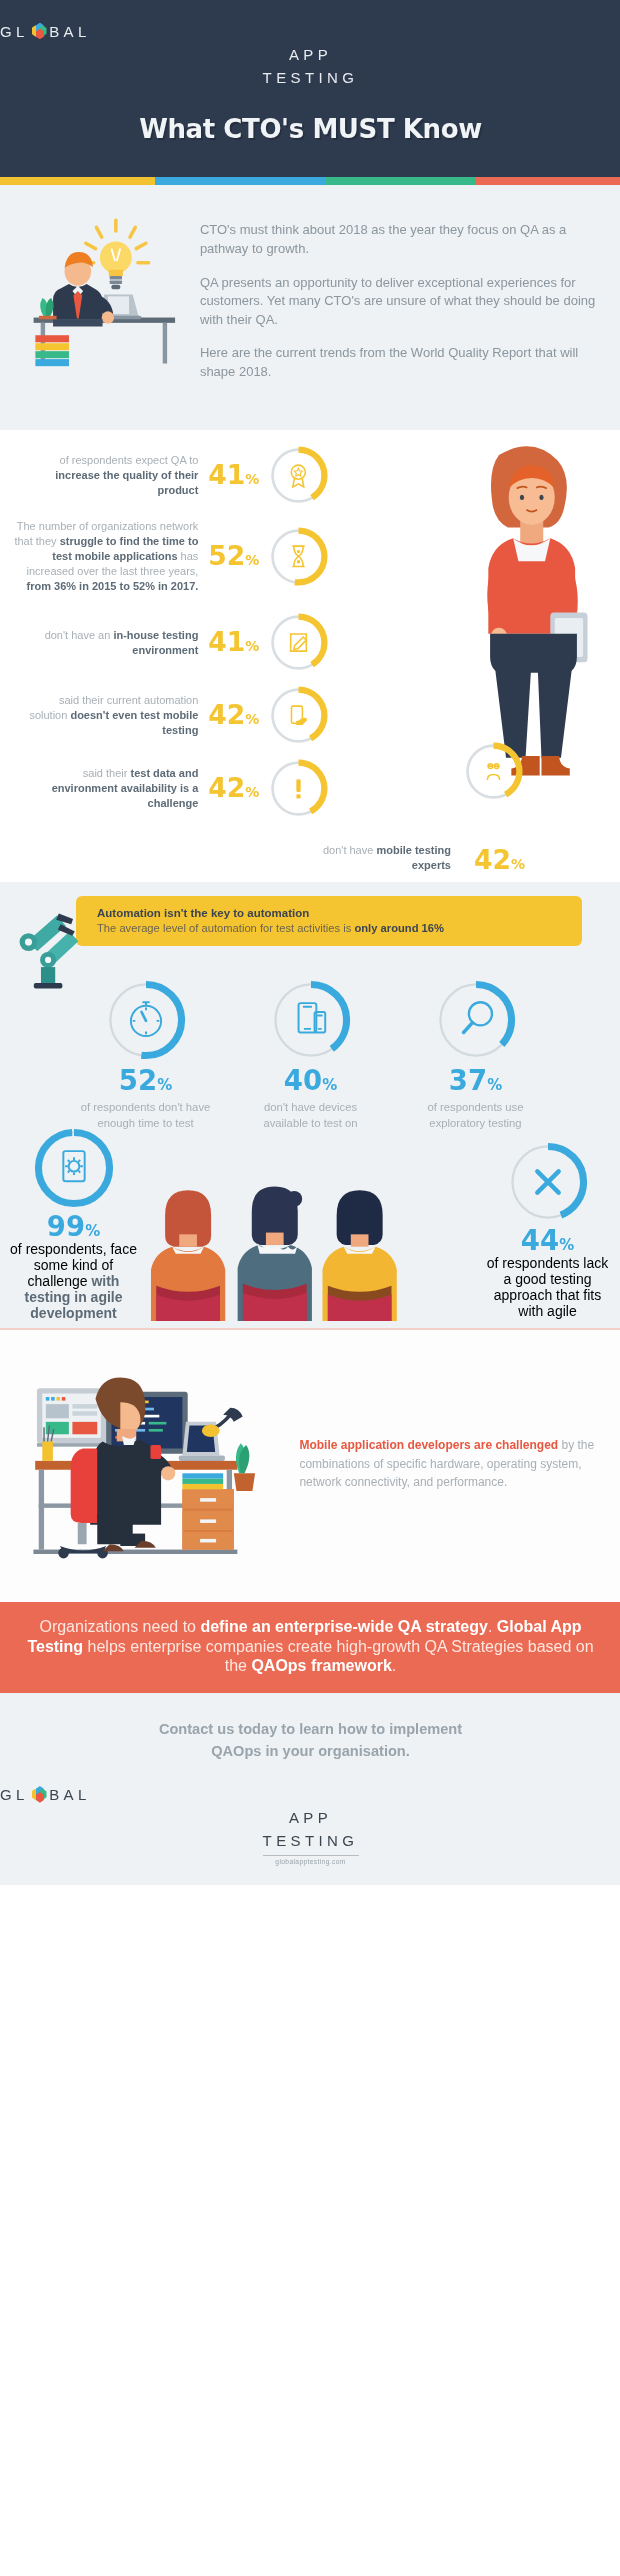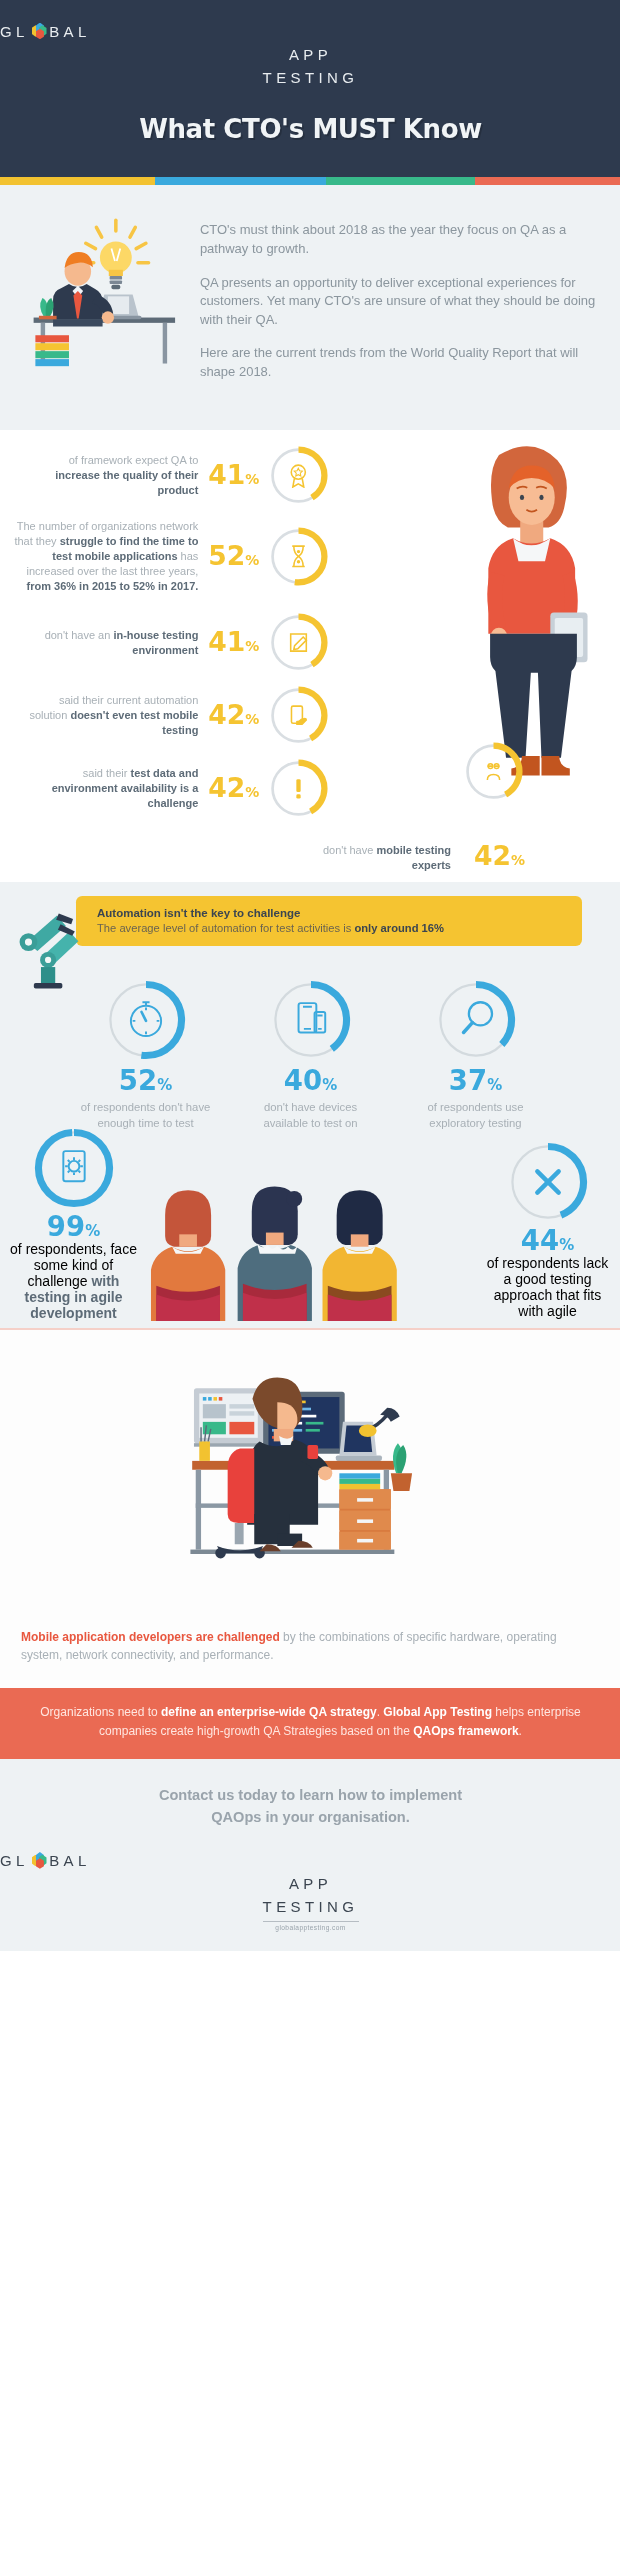--- a/index.html
+++ b/index.html
@@ -133,21 +133,21 @@
   }
   .ring svg { display:block; }
   .ring .inner-icon {
     position: absolute; inset: 0;
     display: flex; align-items: center; justify-content: center;
   }
 
   .lady { position: absolute; right: 12.4px; top: 8.9px; width: 151px; height: 372px; }
 
   .ystat-bottom {
-    display: flex; align-items: flex-start; justify-content: center;
+    display: flex; align-items: flex-end; justify-content: center;
     gap: 23px; margin-top: 25px; padding-left: 222px;
     position: relative; z-index: 3;
   }
 
   
   .auto-wrap {
     background: #eef2f4;
     padding: 14px 0 3.5px 0;
     position: relative;
   }
@@ -197,36 +197,36 @@
   }
   .bstat-side { width: 133px; text-align: center; }
   .bstat-side .cap b { color: #5d6b77; font-weight: bold; }
   .people { flex: 1; height: 168px; position: relative; align-self: flex-end; }
 
   
   .dev-section {
     background: #fdfdfd;
     border-top: 2.7px solid #f5d0c8;
     padding: 19.5px 21px 23px 21px;
-    display: flex; align-items: center; gap: 12.4px; flex-direction: column;
+    display: flex; align-items: center; gap: 12.4px;
   }
   .dev-illus { flex: 0 0 266px; height: 230px; position: relative; }
   .dev-copy {
     font-size: 12px; line-height: 18.6px; color: #a8b0b6;
     font-family: "Liberation Sans", sans-serif;
   }
   .dev-copy b { color: #e8573f; font-weight: bold; }
 
   
   .red-cta {
     background: #ea6a53;
     text-align: center;
     padding: 15px 23px 17px 23px;
     color: #ffe6e0;
-    font-size: 12px; line-height: 19.5px;
+    font-size: 16px; line-height: 19.5px;
     font-family: "Liberation Sans", sans-serif;
   }
   .red-cta b { color: #ffffff; font-weight: bold; }
 
   .contact {
     background: #eef2f4;
     text-align: center;
     padding: 25px 26.6px 16px 26.6px;
     color: #9aa4ac; font-size: 14.6px; font-weight: bold; line-height: 22px;
     font-family: "Liberation Sans", sans-serif;
@@ -361,21 +361,21 @@
 
         <path d="M36 220 l98 0 l0 26 q0 10-6 16 l-12 98 l-22 0 l-4-96 l-8 0 l-6 96 l-22 0 l-12-98 q-6-6-6-16z" fill="#2e3a4e"></path>
 
         <path d="M72 358 q0 12-12 14 l0 8 l32 0 l0-22z" fill="#c2551f"></path>
         <path d="M114 358 q0 12 12 14 l0 8 l-32 0 l0-22z" fill="#c2551f"></path>
       </svg>
     </div>
 
     <div class="ystat">
       <div class="lbl">
-        <span>of framework expect QA to </span><b>increase the quality of their product</b>
+        <span>of respondents expect QA to </span><b>increase the quality of their product</b>
       </div>
       <div class="pct-y"><span style="font-size:26.6px">41</span><span>%</span></div>
       <div class="ring">
         <svg viewBox="0 0 66 66" width="59" height="59">
           <circle cx="33" cy="33" r="29" fill="none" stroke="#d9dee2" stroke-width="3"></circle>
           <circle cx="33" cy="33" r="29" fill="none" stroke="#f5c431" stroke-width="7" stroke-dasharray="74.7 107.5" stroke-linecap="butt" transform="rotate(-90 33 33)"></circle>
         </svg>
         <div class="inner-icon">
           <svg viewBox="0 0 34 34" width="26.6" height="26.6" fill="none" stroke="#f5c431" stroke-width="2">
             <circle cx="17" cy="13" r="9"></circle>
@@ -499,21 +499,21 @@
         <circle cx="14" cy="54" r="4" fill="#f2f7f7"></circle>
         <circle cx="36" cy="74" r="9" fill="#3a9e98"></circle>
         <circle cx="36" cy="74" r="3.5" fill="#f2f7f7"></circle>
         <rect x="28" y="82" width="16" height="20" fill="#2d8f8a"></rect>
         <rect x="20" y="100" width="32" height="6" rx="2" fill="#2e3a4e"></rect>
         <path d="M48 22 l16 6 l-2 6 l-17-5z" fill="#2e3a4e"></path>
         <path d="M50 34 l16 8 l-3 5 l-16-7z" fill="#2e3a4e"></path>
       </svg>
     </div>
     <div class="auto-banner">
-      <h3>Automation isn't the key to challenge</h3>
+      <h3>Automation isn't the key to automation</h3>
       <p><span>The average level of automation for test activities is </span><b>only around 16%</b></p>
     </div>
   </div>
 
   <div class="blue-section">
 
     <div class="blue-row">
 
       <div class="bstat">
         <div class="ring-b">

